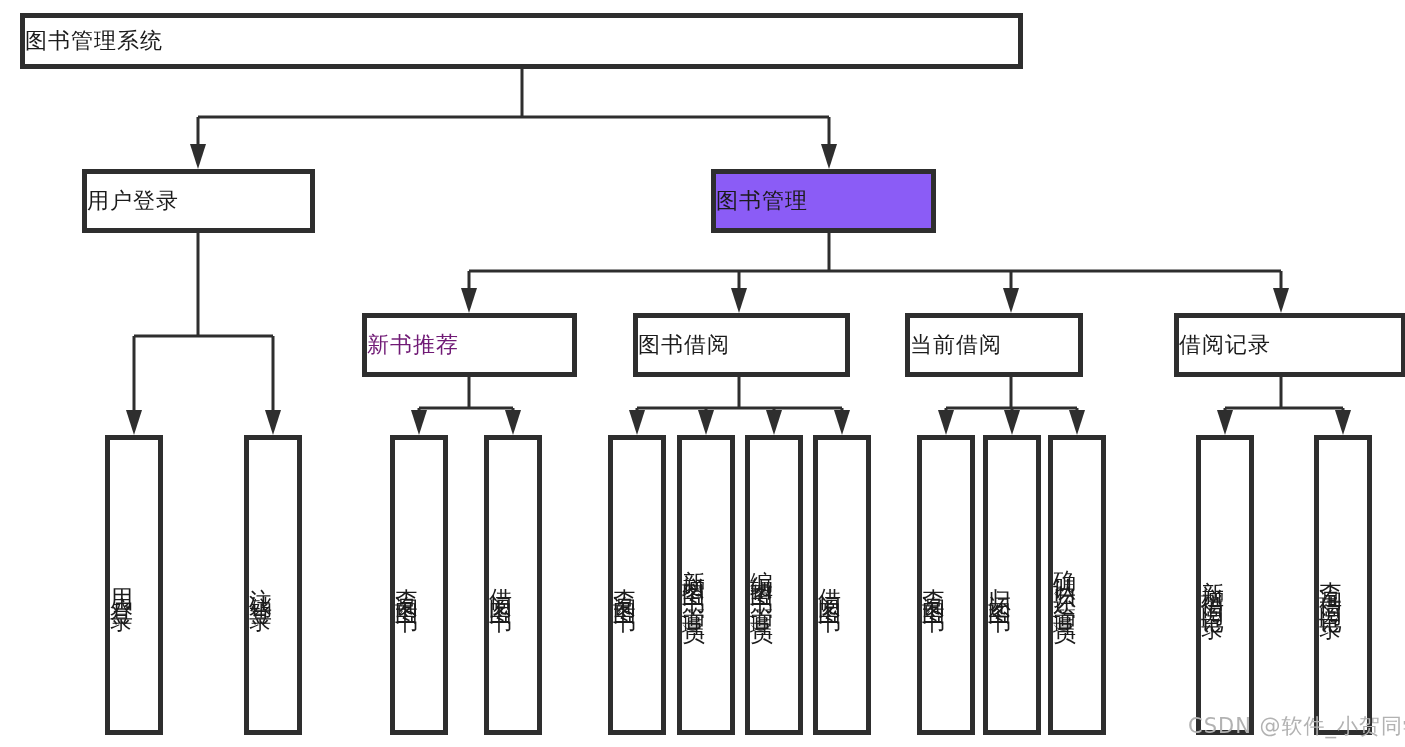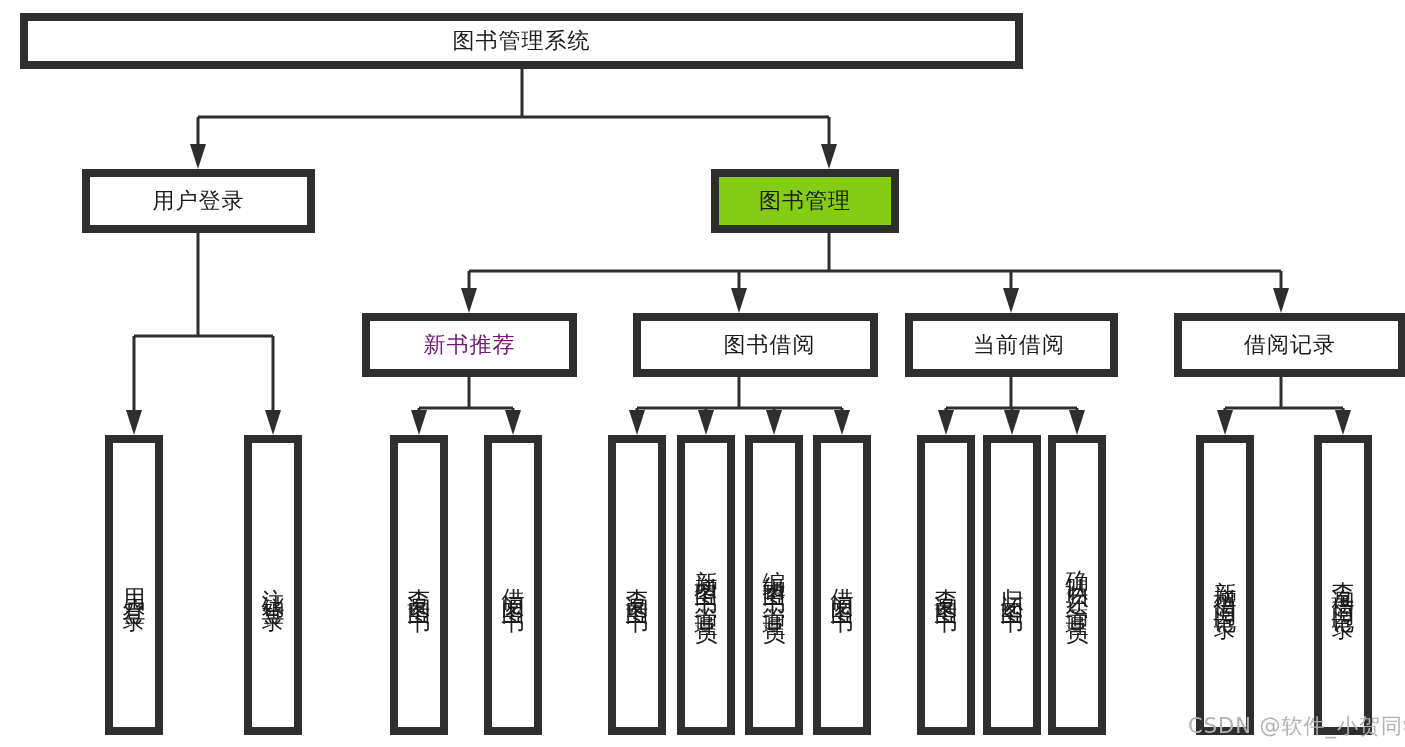--- a/index.html
+++ b/index.html
@@ -19,24 +19,24 @@
     position: absolute;
     left: 0;
     top: 0;
     width: 1405px;
     height: 747px;
   }
   .node {
     position: absolute;
     box-sizing: border-box;
     background: #ffffff;
-    border: 8px solid #0c4a6e;
+    border: 5px solid #0c4a6e;
     display: flex;
     align-items: center;
-    justify-content: center;
+    justify-content: flex-start;
     color: #1b1b1b;
   }
   .node.h span {
     font-size: 22px;
     letter-spacing: 1px;
     white-space: nowrap;
   }
   .node.v span {
     writing-mode: vertical-rl;
     text-orientation: mixed;
@@ -99,30 +99,30 @@
         <polygon points="1335,410 1351,410 1343,435" fill="#2e2e2e"></polygon>
       </g>
     </svg>
   <div id="node-layer">
       <div class="node h" style="left: 20px; top: 13px; width: 1003px; height: 56px; border-color: rgb(46, 46, 46); background: rgb(255, 255, 255);">
         <span style="color: rgb(27, 27, 27);">图书管理系统</span>
       </div>
       <div class="node h" style="left: 82px; top: 169px; width: 233px; height: 64px; border-color: rgb(46, 46, 46); background: rgb(255, 255, 255);">
         <span style="color: rgb(27, 27, 27);">用户登录</span>
       </div>
-      <div class="node h" style="left: 711px; top: 169px; width: 188px; height: 64px; border-color: rgb(46, 46, 46); background: #84cc16;">
+      <div class="node h" style="left: 711px; top: 169px; width: 225px; height: 64px; border-color: rgb(46, 46, 46); background: #8b5cf6;">
         <span style="color: rgb(27, 27, 27);">图书管理</span>
       </div>
       <div class="node h" style="left: 362px; top: 313px; width: 215px; height: 64px; border-color: rgb(46, 46, 46); background: rgb(255, 255, 255);">
         <span style="color: #701a75;">新书推荐</span>
       </div>
-      <div class="node h" style="left: 633px; top: 313px; width: 245px; height: 64px; border-color: rgb(46, 46, 46); background: rgb(255, 255, 255); padding-left: 28px;">
+      <div class="node h" style="left: 633px; top: 313px; width: 217px; height: 64px; border-color: rgb(46, 46, 46); background: rgb(255, 255, 255);">
         <span style="color: rgb(27, 27, 27);">图书借阅</span>
       </div>
-      <div class="node h" style="left: 905px; top: 313px; width: 213px; height: 64px; border-color: rgb(46, 46, 46); background: rgb(255, 255, 255); padding-left: 15px;">
+      <div class="node h" style="left: 905px; top: 313px; width: 178px; height: 64px; border-color: rgb(46, 46, 46); background: rgb(255, 255, 255);">
         <span style="color: rgb(27, 27, 27);">当前借阅</span>
       </div>
       <div class="node h" style="left: 1174px; top: 313px; width: 232px; height: 64px; border-color: rgb(46, 46, 46); background: rgb(255, 255, 255);">
         <span style="color: rgb(27, 27, 27);">借阅记录</span>
       </div>
       <div class="node v" style="left: 105px; top: 435px; width: 58px; height: 300px; border-color: rgb(46, 46, 46); background: rgb(255, 255, 255);">
         <span style="color: rgb(27, 27, 27);">用户登录</span>
       </div>
       <div class="node v" style="left: 244px; top: 435px; width: 58px; height: 300px; border-color: rgb(46, 46, 46); background: rgb(255, 255, 255);">
         <span style="color: rgb(27, 27, 27);">注销登录</span>

